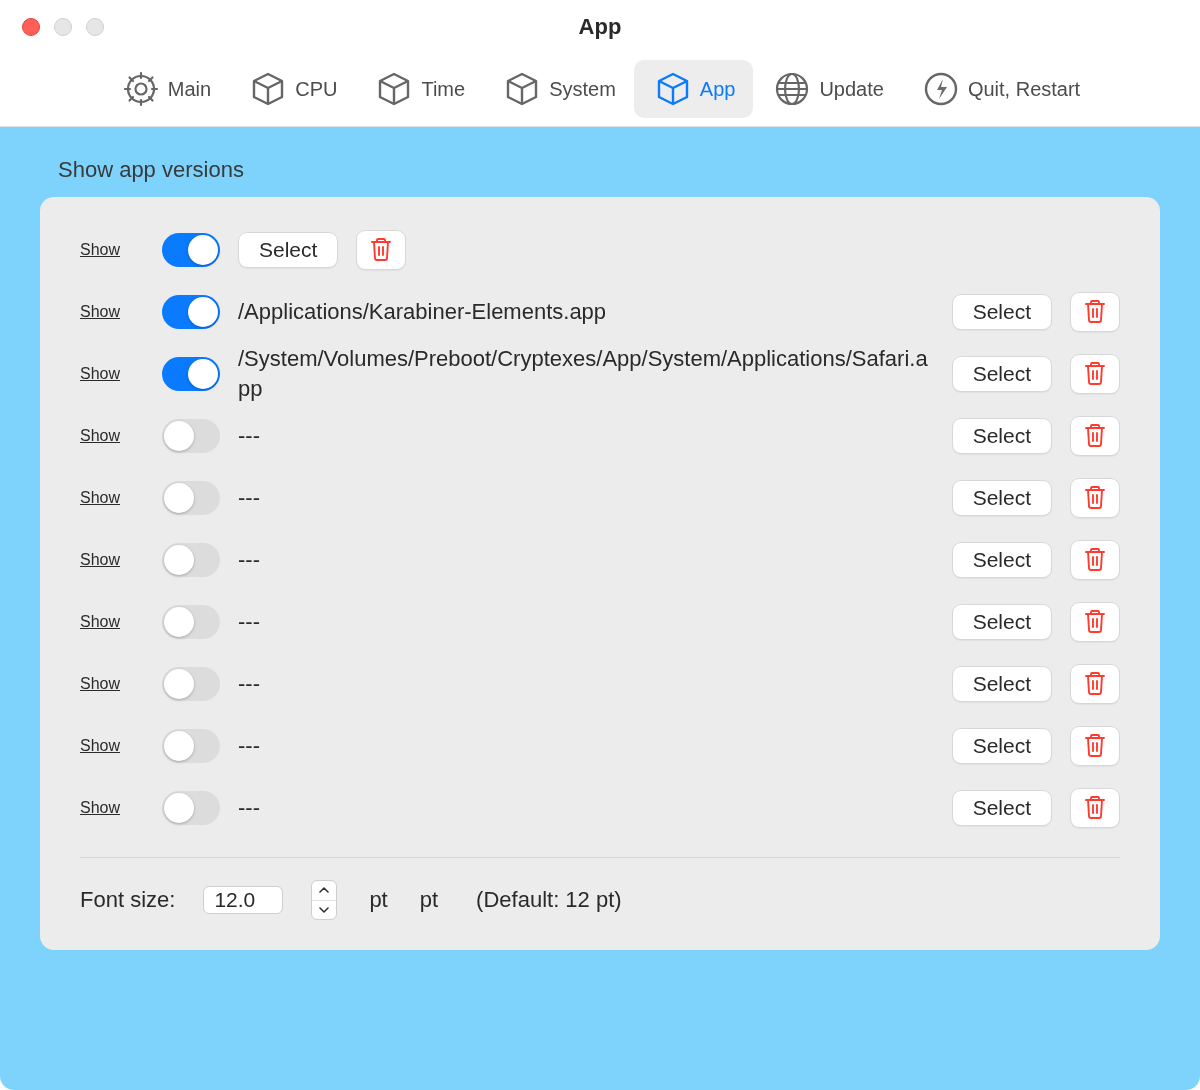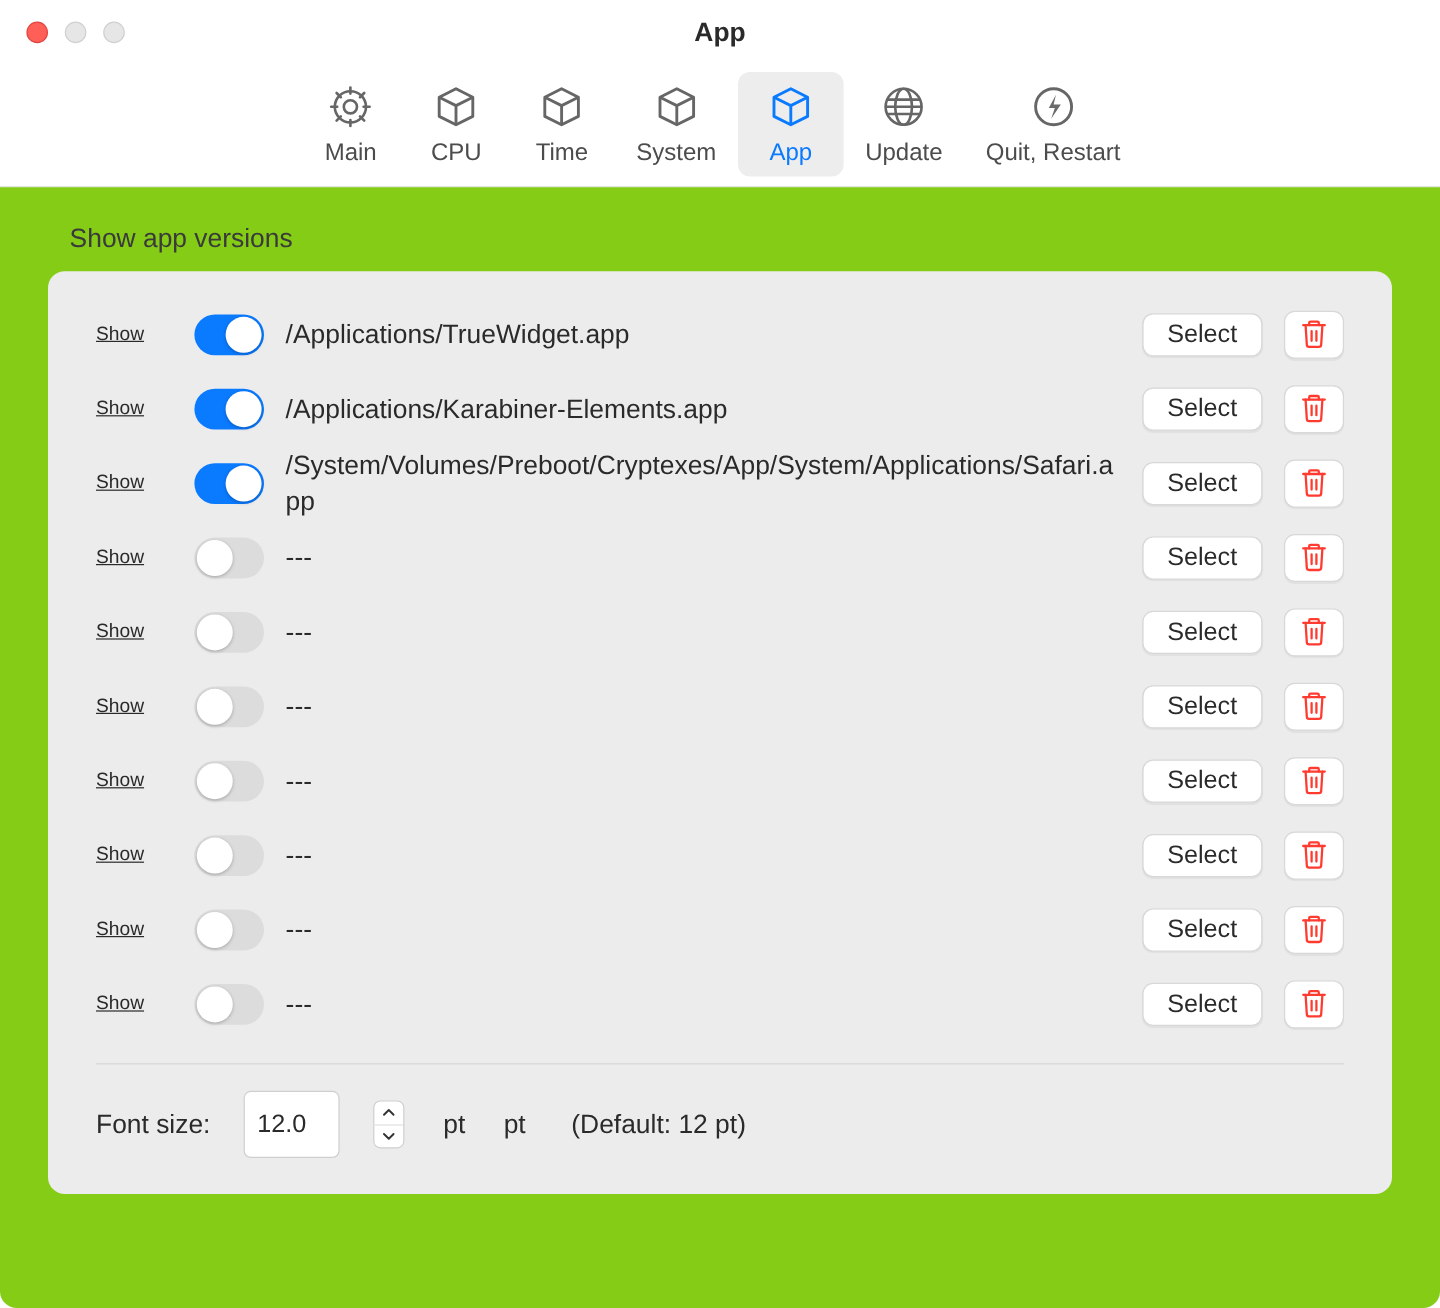--- a/index.html
+++ b/index.html
@@ -51,21 +51,21 @@
     .toolbar {
       display: flex;
       justify-content: center;
       gap: 0;
       padding: 6px 0 8px 0;
       border-bottom: 1px solid #e3e3e3;
       background: #fff;
     }
     .toolbar-item {
       display: flex;
-      flex-direction: column;
+      flex-direction: row;
       align-items: center;
       gap: 6px;
       padding: 8px 18px 8px 18px;
       border-radius: 10px;
       min-width: 88px;
       cursor: default;
     }
     .toolbar-item.active {
       background: #ededed;
     }
@@ -79,21 +79,21 @@
     .toolbar-item .label {
       font-size: 20px;
       color: #4c4c4c;
       white-space: nowrap;
     }
     .toolbar-item.active .label { color: #0a7aff; }
     .toolbar-item svg { stroke: #666; fill: none; }
     .toolbar-item.active svg { stroke: #0a7aff; }
     .content {
       flex: 1;
-      background: #84cc16;
+      background: #7dd3fc;
       padding: 30px 40px;
       overflow: auto;
     }
     .section-header {
       font-size: 22px;
       color: #3a3a3a;
       margin-bottom: 14px;
       padding-left: 18px;
     }
     .panel {
@@ -176,21 +176,21 @@
       align-items: center;
       gap: 28px;
       font-size: 22px;
       color: #2a2a2a;
     }
     .num-field {
       background: #fff;
       border: 1px solid #cfcfcf;
       border-radius: 6px;
       width: 80px;
-      height: 56px;
+      height: 28px;
       font-size: 21px;
       text-align: left;
       padding: 0 10px;
       display: flex;
       align-items: center;
     }
     .stepper {
       display: flex;
       flex-direction: column;
       width: 26px;
@@ -295,21 +295,20 @@
   <div class="content">
     <div class="section-header">Show app versions</div>
 
     <div class="panel">
       <div id="rows">
           <div class="row">
     <div class="row-label">Show</div>
     <div class="switch on">
               <div class="switch-knob"></div>
             </div>
-    <div class="path">/Applications/TrueWidget.app</div>
     <button class="btn">Select</button>
     <button class="icon-btn">
       <span><svg width="24" height="26" viewBox="0 0 24 26" fill="none" stroke="#ff3b30" stroke-width="1.9" stroke-linecap="round" stroke-linejoin="round">
     <path d="M3 6 h18"></path>
     <path d="M8 6 V4 a1 1 0 0 1 1 -1 h6 a1 1 0 0 1 1 1 V6"></path>
     <path d="M5 6 l1 16 a2 2 0 0 0 2 2 h8 a2 2 0 0 0 2 -2 l1 -16"></path>
     <path d="M10 11 v8 M14 11 v8"></path>
   </svg></span>
     </button>
           </div>

